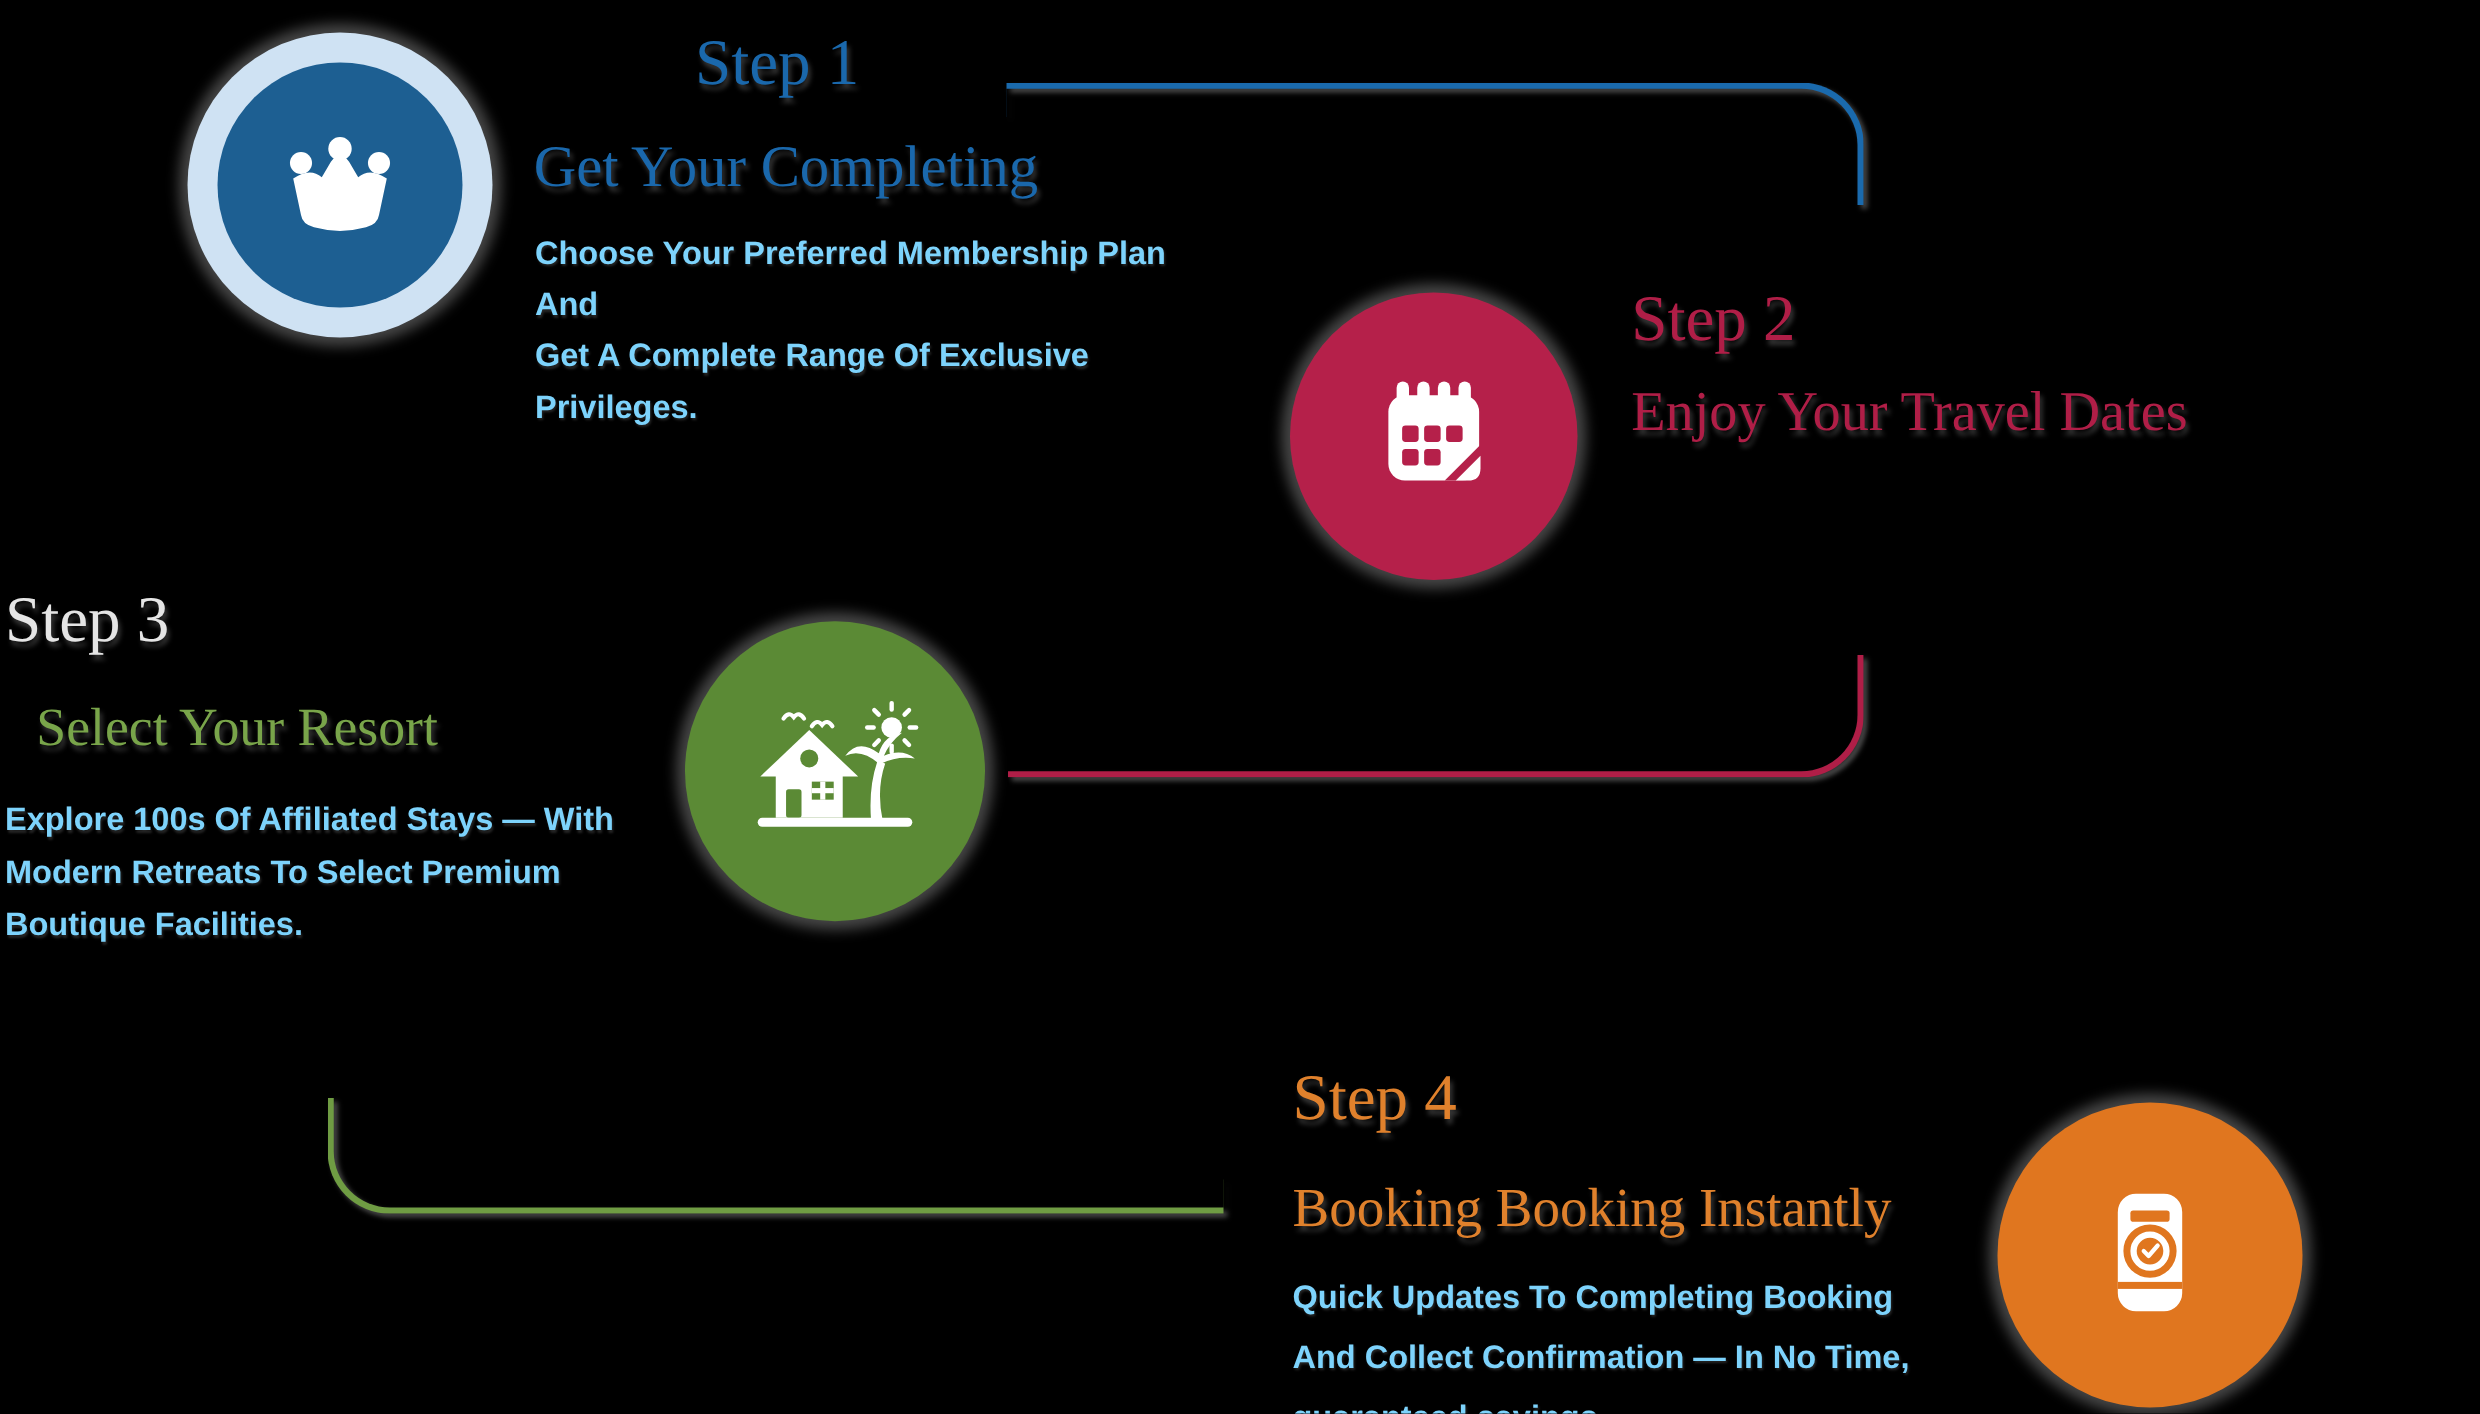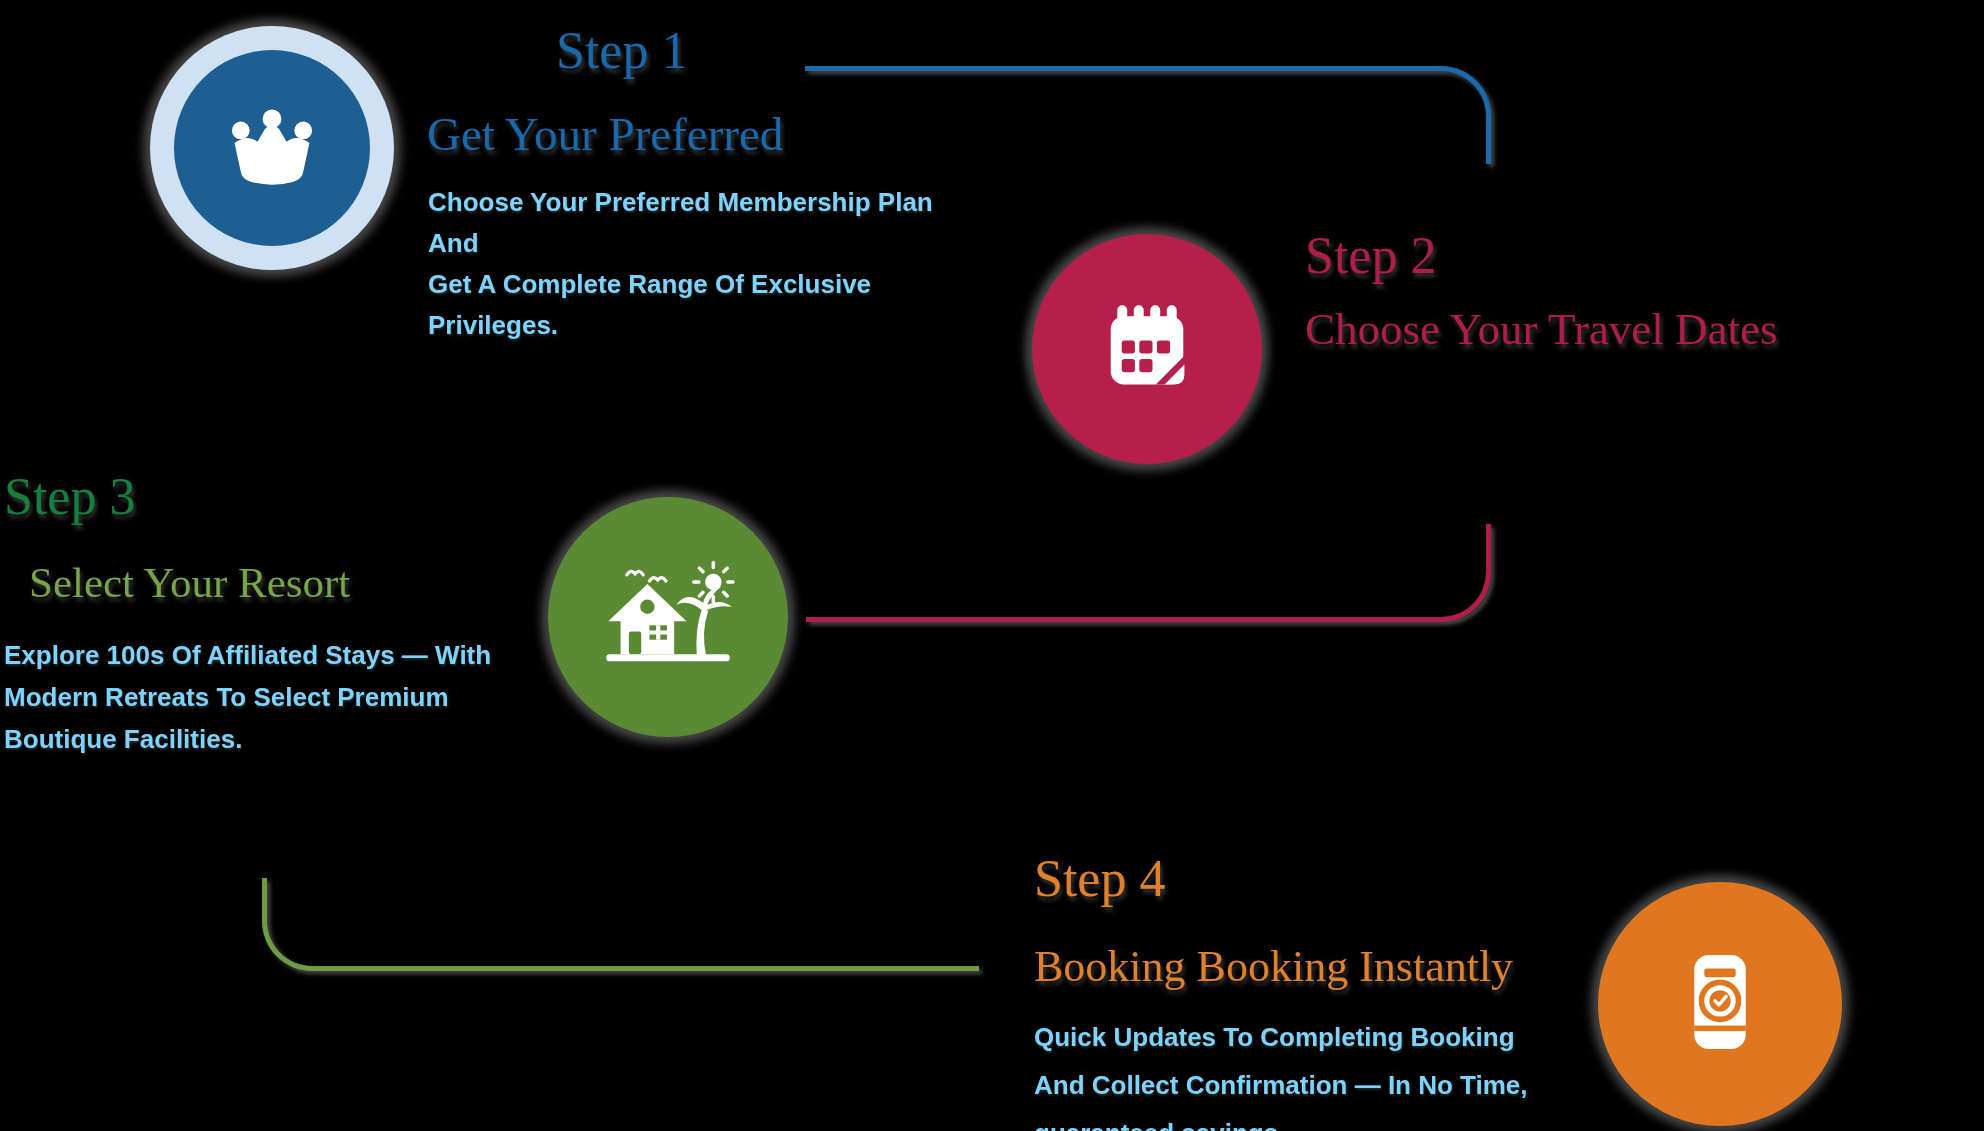--- a/index.html
+++ b/index.html
@@ -32,21 +32,21 @@
   .step-desc{
     position:absolute;
     color:#7dd3fc;
     font-size:26px;
     font-weight:700;
     white-space:pre-line;
     text-shadow:1px 2px 2px rgba(110,110,110,.35);
   }
   .c-blue{color:#1a68ac;}
   .c-crimson{color:#b01e47;}
-  .c-green{color:#15803d;font-family:Liberation Serif, serif;}
+  .c-green{color:#e5e5e5;font-family:Liberation Serif, serif;}
   .c-green-light{color:#79a54a;}
   .c-orange{color:#e0812c;}
   
   .badge{
     position:absolute;
     border-radius:50%;
     display:flex;align-items:center;justify-content:center;
     box-shadow:0 0 10px 7px rgba(140,140,140,.5);
   }
   .badge-ring{
@@ -160,26 +160,26 @@
         <rect x="36" y="20" width="28" height="8" rx="2" fill="#e0761f"></rect>
         <rect x="27" y="71" width="46" height="5" fill="#e0761f"></rect>
         <circle cx="50" cy="49" r="16.5" fill="#ffffff" stroke="#e0761f" stroke-width="5"></circle>
         <circle cx="50" cy="49" r="9.5" fill="#e0761f"></circle>
         <path d="M45.5 49 l3.5 3.5 l6.5 -7.5" stroke="#ffffff" stroke-width="3" fill="none" stroke-linecap="round" stroke-linejoin="round"></path>
       </svg>
     </span>
   </div>
 
   <div class="step-label c-blue" style="left:556px;top:24px;">Step 1</div>
-  <div class="step-title c-blue" style="left:427px;top:110px;font-size:47px;">Get Your Preferred</div>
+  <div class="step-title c-blue" style="left:427px;top:110px;font-size:47px;">Get Your Completing</div>
   <div class="step-desc" style="left:428px;top:182px;width:540px;line-height:41px;">Choose Your Preferred Membership Plan And
 Get A Complete Range Of Exclusive Privileges.</div>
 
   <div class="step-label c-crimson" style="left:1305px;top:229px;">Step 2</div>
-  <div class="step-title c-crimson" style="left:1305px;top:306px;">Choose Your Travel Dates</div>
+  <div class="step-title c-crimson" style="left:1305px;top:306px;">Enjoy Your Travel Dates</div>
 
   <div class="step-label c-green" style="left:4px;top:470px;">Step 3</div>
   <div class="step-title c-green-light" style="left:4px;top:560px;font-size:43px;margin-left:25px;">Select Your Resort</div>
   <div class="step-desc" style="left:4px;top:634px;width:490px;line-height:42px;">Explore 100s Of Affiliated Stays — With
 Modern Retreats To Select Premium
 Boutique Facilities.</div>
 
   <div class="step-label c-orange" style="left:1034px;top:852px;">Step 4</div>
   <div class="step-title c-orange" style="left:1034px;top:944px;font-size:44px;">Booking Booking Instantly</div>
   <div class="step-desc" style="left:1034px;top:1013px;width:520px;line-height:48px;">Quick Updates To Completing Booking

